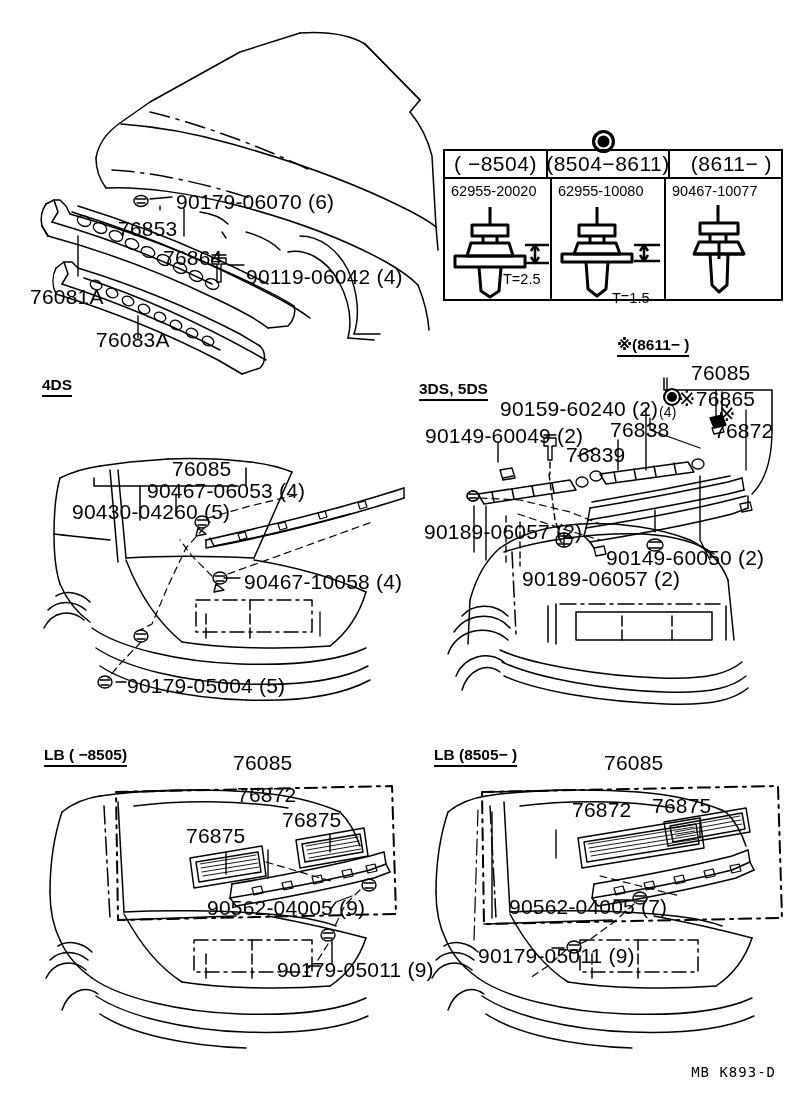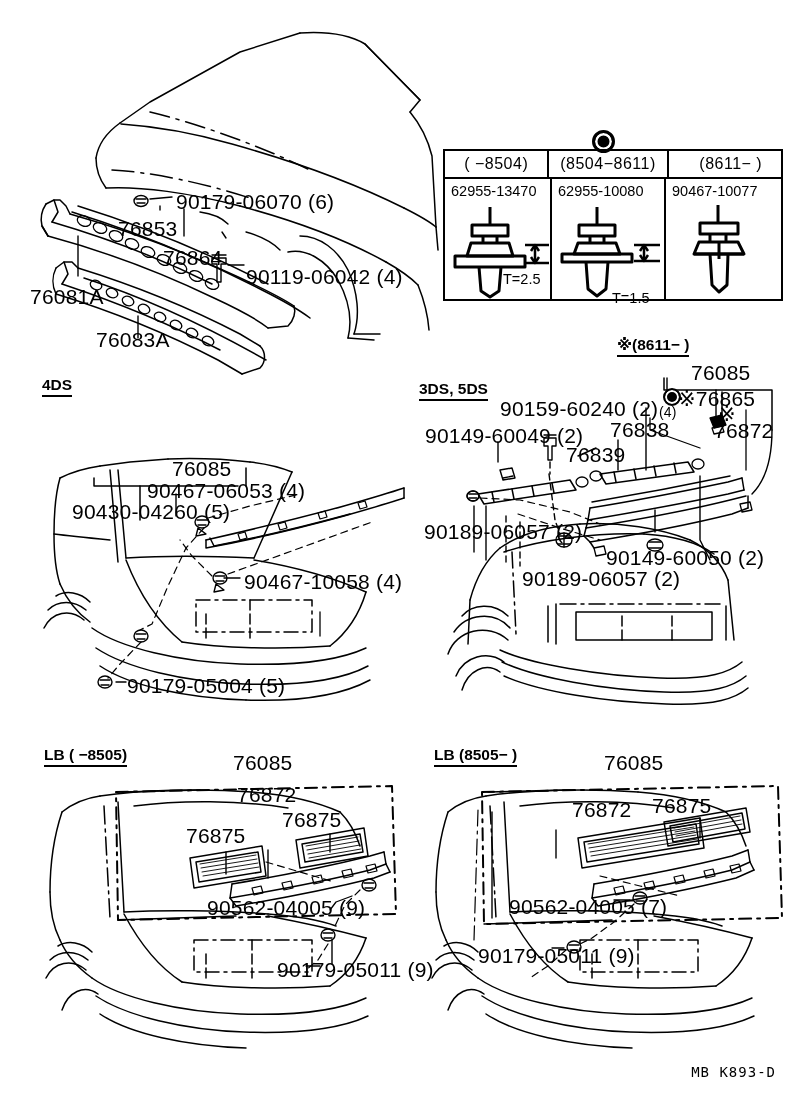--- a/index.html
+++ b/index.html
@@ -9,21 +9,21 @@
   svg.art{position:absolute;left:0;top:0;width:800px;height:1094px;}
   .lbl{position:absolute;white-space:nowrap;font-size:21px;letter-spacing:0.2px;
        font-family:"Liberation Sans","DejaVu Sans",sans-serif;color:#000;}
   .sec{position:absolute;white-space:nowrap;font-size:15.5px;font-weight:bold;
        border-bottom:2px solid #000;padding-bottom:1px;}
   .tbl{position:absolute;border:2px solid #000;box-sizing:border-box;}
   .tbl .row1{display:flex;height:28px;border-bottom:2px solid #000;box-sizing:border-box;}
   .tbl .row2{display:flex;height:122px;box-sizing:border-box;}
   .c{box-sizing:border-box;position:relative;}
   .c.b{border-right:2px solid #000;}
-  .hd{font-size:16px;display:flex;align-items:center;justify-content:center;
+  .hd{font-size:21px;display:flex;align-items:center;justify-content:center;
       letter-spacing:0.5px;white-space:nowrap;}
   .pn{position:absolute;top:4px;left:6px;font-size:14.5px;white-space:nowrap;}
   .tv{position:absolute;font-size:14.5px;white-space:nowrap;}
   .foot{position:absolute;right:24px;bottom:14px;font-size:14px;letter-spacing:1px;
         font-family:"DejaVu Sans Mono",monospace;}
   .dot{position:absolute;border-radius:50%;}
 </style>
 </head>
 <body>
 
@@ -498,21 +498,21 @@
             box-shadow:inset 0 0 0 2.5px #fff;"></div>
 
 <div class="tbl" style="left:443px;top:149px;width:340px;height:152px;">
   <div class="row1">
     <div class="c b hd" style="width:107px;">(      −8504)</div>
     <div class="c b hd" style="width:122px;">(8504−8611)</div>
     <div class="c hd" style="width:115px;padding-left:12px;">(8611−        )</div>
   </div>
   <div class="row2">
     <div class="c b" style="width:107px;">
-      <div class="pn">62955-13470</div>
+      <div class="pn">62955-20020</div>
       <svg width="107" height="100" viewBox="0 0 107 100" style="position:absolute;left:0;top:20px;">
         <g fill="none" stroke="#000" stroke-width="3" stroke-linejoin="round">
           <path d="M45,8 L45,26"></path>
           <rect x="27" y="26" width="36" height="11"></rect>
           <path d="M38,37 L38,44"></path>
           <path d="M52,37 L52,44"></path>
           <path d="M22,57 L26,44 L64,44 L68,57 Z"></path>
           <rect x="10" y="57" width="70" height="11"></rect>
           <path d="M34,68 L36,92 L45,98 L54,92 L56,68"></path>
           <path d="M90,48 L90,62" stroke-width="2.5"></path>

